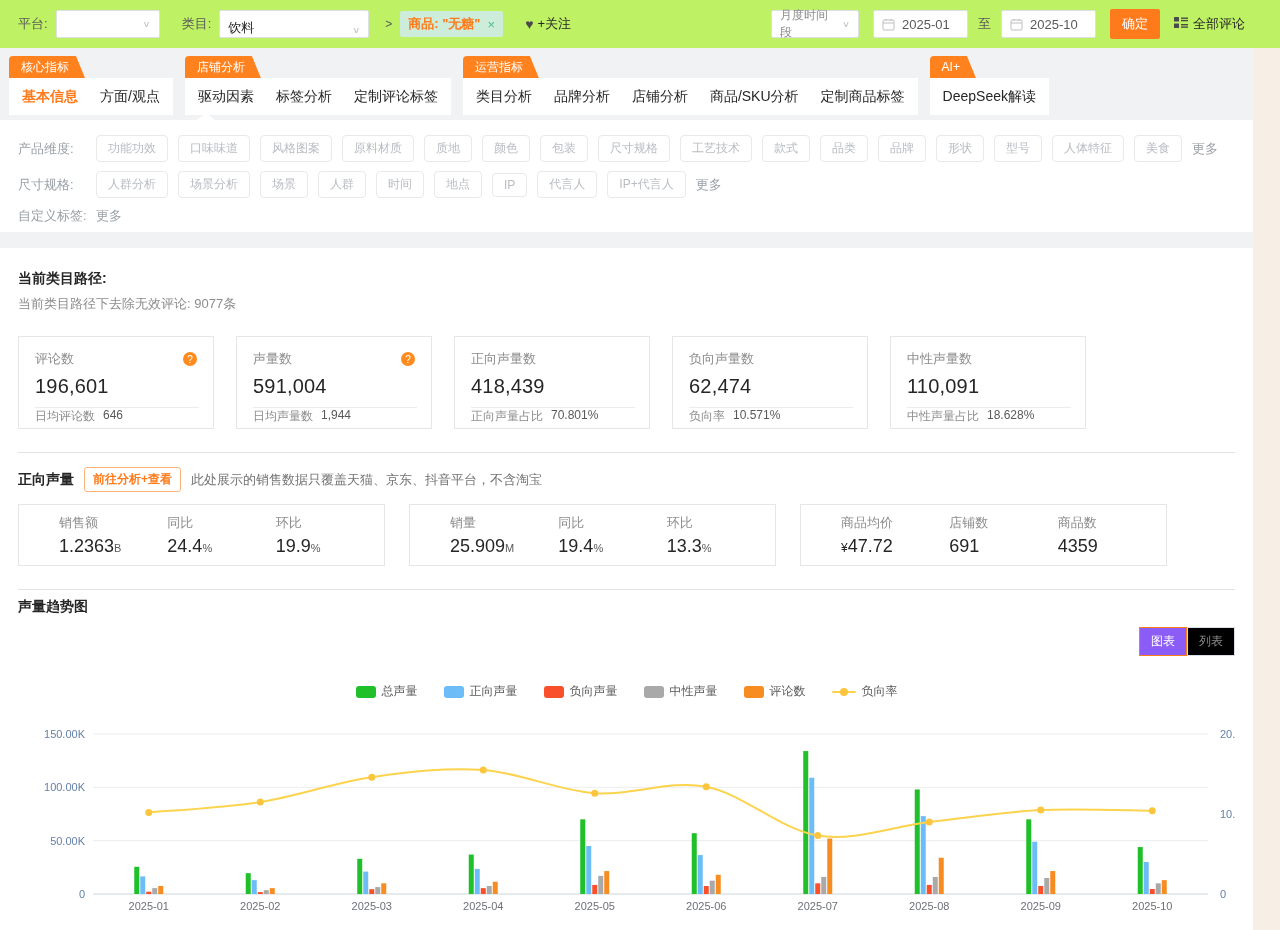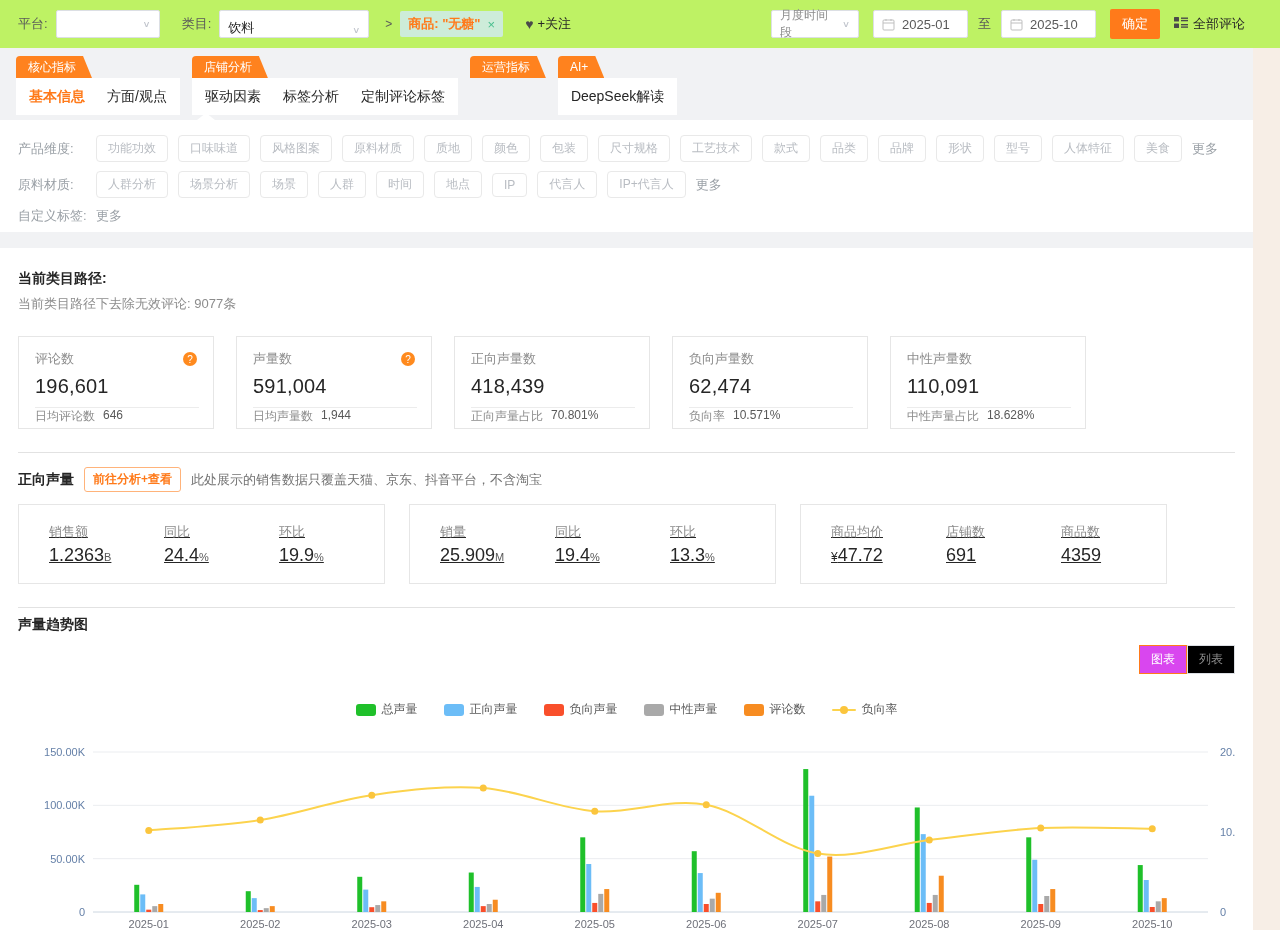--- a/index.html
+++ b/index.html
@@ -21,21 +21,21 @@
   .follow{display:flex;align-items:center;gap:4px;margin-left:22px;font-size:13px;color:#262626;cursor:pointer;}
   .heart{color:#4a4a4a;font-size:14px;}
   .tb-right{margin-left:auto;display:flex;align-items:center;}
   .sel-period{width:88px;color:#8c8c8c;font-size:12px;margin-right:14px;}
   .date-input{width:95px;height:28px;border:1px solid #dcdfe4;border-radius:2px;display:flex;align-items:center;padding:0 8px;font-size:13px;color:#595959;gap:7px;background:#fff;cursor:text;}
   .cal-icon svg{display:block;}
   .to-label{margin:0 10px;font-size:13px;color:#595959;}
   .btn-confirm{margin-left:14px;background:#ff7a1a;color:#fff;border:none;border-radius:2px;font-size:13px;padding:6px 12px;cursor:pointer;}
   .all-comments{display:flex;align-items:center;gap:5px;margin-left:14px;font-size:13px;color:#262626;cursor:pointer;}
   
-  .tabs-area{position:absolute;top:56px;left:16px;width:1253px;display:flex;gap:12px;}
+  .tabs-area{position:absolute;top:56px;left:9px;width:1253px;display:flex;gap:12px;}
   .tab-group{display:flex;flex-direction:column;align-items:flex-start;}
   .tg-header{background:#ff821e;color:#fff;font-size:12px;height:22px;display:inline-flex;align-items:center;padding:0 16px 0 12px;border-radius:4px 4px 0 0;clip-path:polygon(0 0,calc(100% - 9px) 0,100% 100%,0 100%);}
   .tg-body{background:#fff;height:37px;display:flex;align-items:center;padding:17px 13px;gap:22px;}
   .tg-item{font-size:14px;color:#262626;cursor:pointer;white-space:nowrap;}
   .tg-item.active{color:#ff7a1a;font-weight:bold;}
   
   .filter-panel{position:absolute;top:120px;left:0;width:1253px;height:112px;background:#fff;padding:15px 18px 8px 18px;}
   .filter-panel::before{content:'';position:absolute;top:-7px;left:197px;width:0;height:0;border-left:9px solid transparent;border-right:9px solid transparent;border-bottom:7px solid #fff;}
   .f-row{display:flex;align-items:center;margin-bottom:9px;}
   .f-label{width:78px;flex:none;font-size:13px;color:#9aa0a6;}
@@ -56,32 +56,32 @@
   .sc-value{font-size:20px;color:#262626;margin-top:7px;letter-spacing:.2px;}
   .sc-divider{height:1px;background:#ececec;margin-top:9px;width:164px;}
   .sc-foot{font-size:12px;color:#8c8c8c;display:flex;gap:8px;}
   .sc-foot .fv{color:#595959;}
   .divider{height:1px;background:#e2e2e2;margin-top:23px;}
   
   .sales-head{display:flex;align-items:center;margin-top:14px;gap:10px;}
   .sales-badge{border:1px solid #ffb37a;color:#ff7a1a;font-size:12px;font-weight:bold;border-radius:3px;padding:3px 8px;cursor:pointer;background:#fff;}
   .sales-note{font-size:13px;color:#737373;}
   .sales-cards{display:flex;gap:24px;margin-top:12px;}
-  .sales-card{height:80px;border:1px solid #e6e6e6;display:flex;align-items:center;padding:0 10px;background:#fff;text-decoration:underline;}
+  .sales-card{height:62px;border:1px solid #e6e6e6;display:flex;align-items:center;padding:0 20px;background:#fff;}
   .sales-card.w{width:367px;}
   .s-col{width:116px;padding-left:20px;}
   .s-label{font-size:13px;color:#8c8c8c;}
   .s-value{font-size:18px;color:#262626;margin-top:4px;}
   .s-unit{font-size:11px;color:#595959;}
   .s-prefix{font-size:12px;color:#262626;}
   
   .chart-title{margin-top:8px;}
   .toggle-row{display:flex;justify-content:flex-end;margin-top:11px;padding-right:0px;}
   .toggle-btn{font-size:12px;padding:5px 11px;cursor:pointer;border:1px solid #dcdfe4;background:#000000;color:#8c8c8c;}
-  .toggle-btn.active{background:#d946ef;border-color:#ff7a1a;color:#fff;}
+  .toggle-btn.active{background:#8b5cf6;border-color:#ff7a1a;color:#fff;}
   .legend{display:flex;justify-content:center;align-items:center;gap:26px;margin-top:27px;}
   .legend-item{display:flex;align-items:center;gap:6px;font-size:12px;color:#595959;cursor:pointer;}
   .legend-swatch{width:20px;height:12px;border-radius:3px;}
   .legend-line{width:24px;height:12px;position:relative;}
   .legend-line .l{position:absolute;top:5px;left:0;width:24px;height:2px;border-radius:2px;}
   .legend-line .d{position:absolute;top:2px;left:8px;width:8px;height:8px;border-radius:50%;}
   .chart-wrap{margin-top:4px;}
   .axis-label{font-size:11px;fill:#6580a8;}
   .x-label{font-size:11px;fill:#6e7079;}
 </style>
@@ -162,20 +162,27 @@
     <div class="tab-group">
       <div class="tg-header">店铺分析</div>
       <div class="tg-body">
         <span class="tg-item">驱动因素</span>
         <span class="tg-item">标签分析</span>
         <span class="tg-item">定制评论标签</span>
       </div>
     </div>
     <div class="tab-group">
       <div class="tg-header">运营指标</div>
+      <div class="tg-body">
+        <span class="tg-item">类目分析</span>
+        <span class="tg-item">品牌分析</span>
+        <span class="tg-item">店铺分析</span>
+        <span class="tg-item">商品/SKU分析</span>
+        <span class="tg-item">定制商品标签</span>
+      </div>
     </div>
     <div class="tab-group">
       <div class="tg-header">AI+</div>
       <div class="tg-body">
         <span class="tg-item">DeepSeek解读</span>
       </div>
     </div>
   </div>
 
 <div class="filter-panel">
@@ -195,21 +202,21 @@
         <span class="chip">品类</span>
         <span class="chip">品牌</span>
         <span class="chip">形状</span>
         <span class="chip">型号</span>
         <span class="chip">人体特征</span>
         <span class="chip">美食</span>
         <span class="more-link">更多</span>
       </div>
     </div>
     <div class="f-row">
-      <span class="f-label">原料材质:</span>
+      <span class="f-label">尺寸规格:</span>
       <div class="chips">
         <span class="chip">人群分析</span>
         <span class="chip">场景分析</span>
         <span class="chip">场景</span>
         <span class="chip">人群</span>
         <span class="chip">时间</span>
         <span class="chip">地点</span>
         <span class="chip">IP</span>
         <span class="chip">代言人</span>
         <span class="chip">IP+代言人</span>

